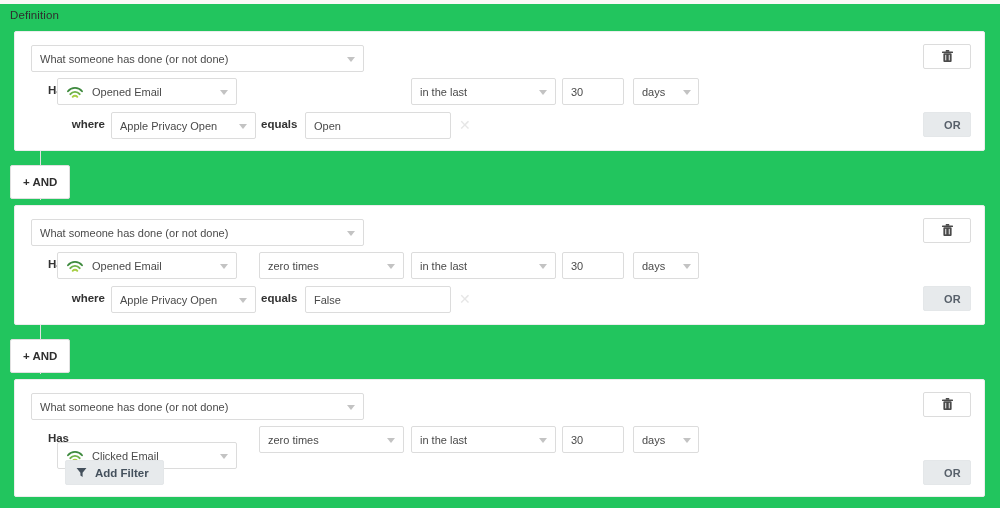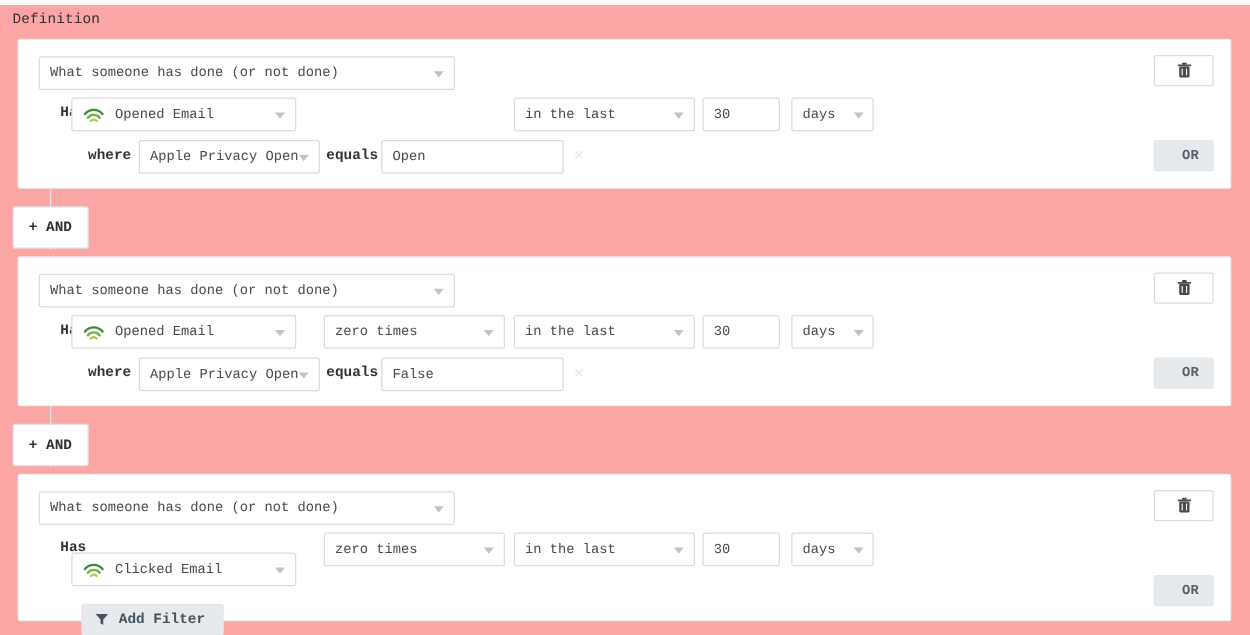--- a/index.html
+++ b/index.html
@@ -14,22 +14,21 @@
     font-size: 12px;
     color: #3b3b3b;
     overflow: hidden;
     position: relative;
   }
 
   #root {
     position: relative;
     width: 1000px;
     height: 508px;
-    background: #fca5a5;
-    font-family: Liberation Mono, monospace;
+    background: #22c55e;
   }
 
   .top-band {
     position: absolute;
     left: 0; top: 0;
     width: 1000px; height: 4px;
     background: #fbf9f7;
   }
 
   .section-label {
@@ -162,21 +161,20 @@
     padding: 0 14px 0 10px;
     border: 1px solid #e4e7e9;
     border-radius: 2px;
     background: #e7eaec;
     color: #44505c;
     font-size: 11.5px;
     font-weight: bold;
     display: flex;
     align-items: center;
     gap: 8px;
-    margin-top: 23px;
   }
 
   .clear-x {
     position: absolute;
     color: #e6e6e6;
     font-size: 14px;
     line-height: 1;
     user-select: none;
   }
 

